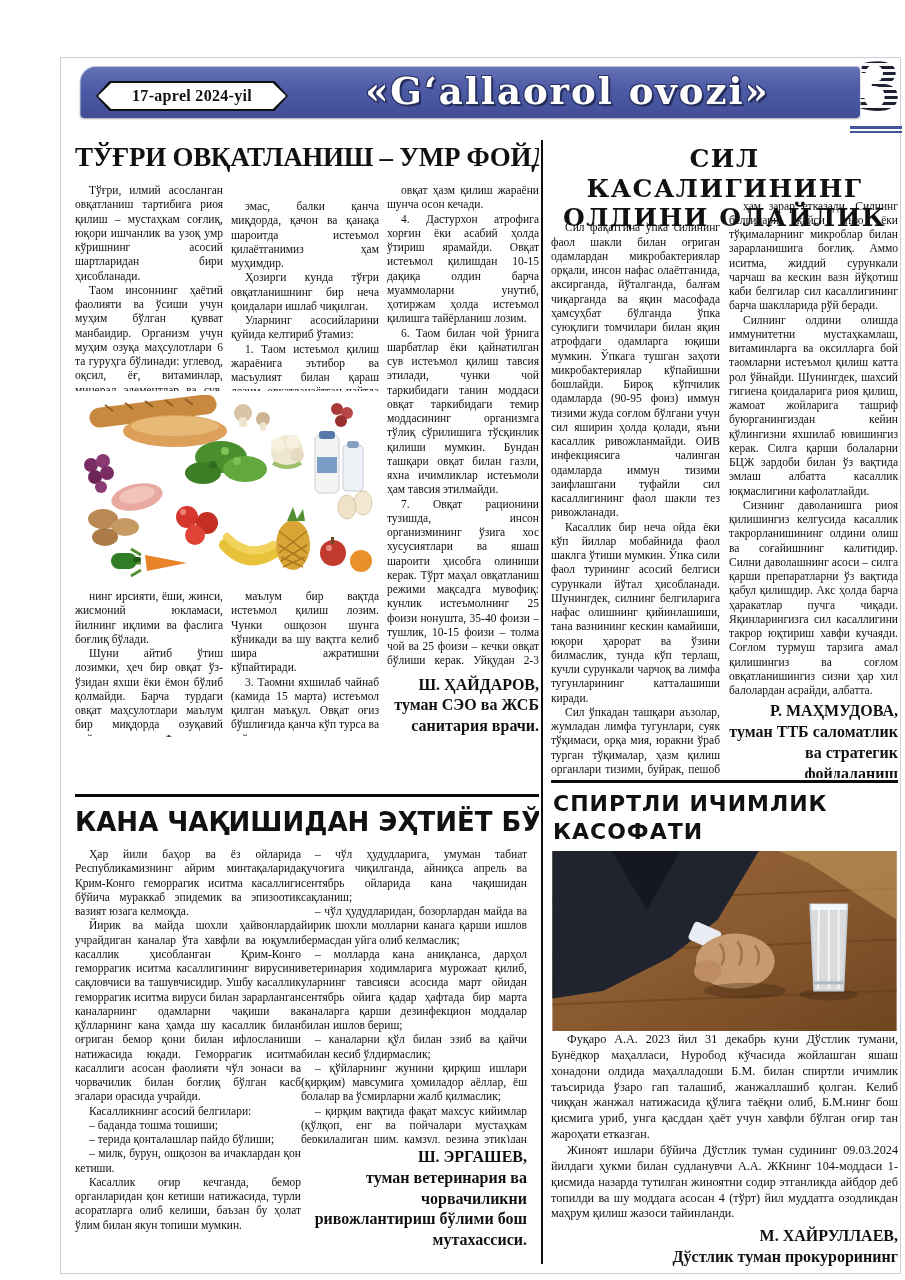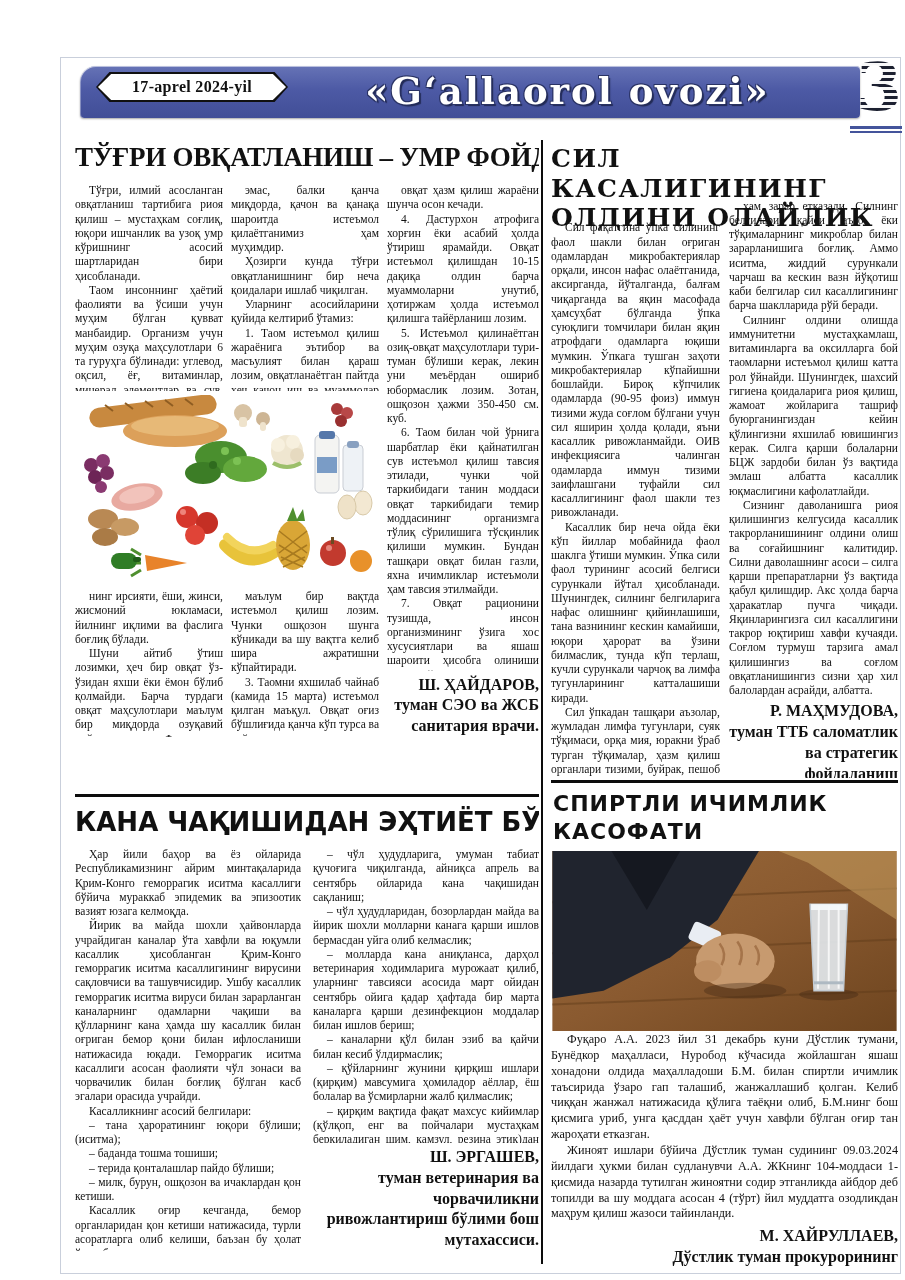--- a/index.html
+++ b/index.html
@@ -9,21 +9,21 @@
     font-family:"Liberation Serif","DejaVu Serif",serif;color:#111;
   }
   .frame{position:absolute;left:60px;top:57px;width:839px;height:1215px;border:1px solid #c9cfdb;}
   
   .header-bar{
     position:absolute;left:80px;top:66px;width:780px;height:52px;
     background:linear-gradient(180deg,#6673b6 0%,#4d5aa5 45%,#414e97 100%);
     border-radius:16px 4px 4px 4px;
     box-shadow:inset 0 1px 0 rgba(255,255,255,.55), inset 1px 0 0 rgba(255,255,255,.35), 0 1px 2px rgba(0,0,0,.35);
   }
-  .date-banner{position:absolute;left:16px;top:6px;width:192px;height:30px;}
+  .date-banner{position:absolute;left:16px;top:15px;width:192px;height:30px;}
   .date-outer{position:absolute;inset:0;background:#101010;
     clip-path:polygon(0 50%,7% 0,93% 0,100% 50%,93% 100%,7% 100%);}
   .date-inner{position:absolute;inset:2px;background:#ffffff;
     clip-path:polygon(0 50%,7% 0,93% 0,100% 50%,93% 100%,7% 100%);
     display:flex;align-items:center;justify-content:center;
     font-weight:bold;font-size:16px;letter-spacing:.3px;}
   .masthead-title{
     position:absolute;left:215px;right:20px;top:3px;text-align:center;
     font-family:"DejaVu Serif","Liberation Serif",serif;font-weight:bold;font-size:37px;
     color:#fff;letter-spacing:2px;white-space:nowrap;
@@ -49,36 +49,36 @@
   .sig{padding-top:4px;}
   .sig p{margin:0;text-indent:0;text-align:right;font-weight:bold;font-size:16px;line-height:1.3;}
   .colblock{display:flex;flex-direction:column;overflow:hidden;}
   .colblock .paras{flex:1 1 auto;overflow:hidden;}
   .colblock .sig{flex:0 0 auto;}
   
   .article1{position:absolute;left:75px;top:140px;width:464px;height:652px;overflow:hidden;}
   .a1-title{font-weight:bold;font-size:27px;text-align:center;letter-spacing:-.3px;margin:2px 0 10px 0;white-space:nowrap;}
   .a1-grid{display:grid;grid-template-columns:148px 148px 152px;grid-template-rows:208px 190px 148px;column-gap:8px;row-gap:4px;}
   .a1c1t{grid-column:1;grid-row:1;overflow:hidden;}
-  .a1c2t{grid-column:2;grid-row:1;overflow:hidden;}
+  .a1c2t{grid-column:2;grid-row:1;overflow:hidden;margin-top:16px;}
   .a1c3{grid-column:3;grid-row:1 / span 3;}
   .a1img{grid-column:1 / span 2;grid-row:2;}
   .a1c1b{grid-column:1;grid-row:3;overflow:hidden;}
   .a1c2b{grid-column:2;grid-row:3;overflow:hidden;}
   
   .article2{position:absolute;left:551px;top:142px;width:347px;height:636px;overflow:hidden;}
   .a2-title{font-family:"DejaVu Serif",serif;font-weight:bold;font-size:25px;line-height:1.18;
-    text-align:left;letter-spacing:1.5px;margin:2px 0 10px 0;}
+    text-align:center;letter-spacing:1.5px;margin:2px 0 10px 0;}
   .a2-cols{display:flex;gap:9px;height:540px;align-items:center;}
   .a2-cols .col{width:169px;}
   
   .article3{position:absolute;left:75px;top:803px;width:464px;height:460px;overflow:hidden;}
   .a3-title{font-family:"DejaVu Sans","Liberation Sans",sans-serif;font-weight:800;font-size:26px;
     text-align:center;letter-spacing:0;margin:4px 0 10px 0;white-space:nowrap;}
-  .a3-cols{display:flex;gap:12px;height:404px;}
+  .a3-cols{display:flex;height:404px;}
   .a3-cols .col{width:226px;}
   
   .article4{position:absolute;left:551px;top:790px;width:347px;height:478px;overflow:hidden;}
   .a4-title{font-family:"DejaVu Sans","Liberation Sans",sans-serif;font-weight:800;font-size:22px;
     line-height:1.25;letter-spacing:1px;margin:0 0 6px 2px;}
   .a4-photo{width:347px;height:180px;display:block;}
   .a4-text{margin-top:1px;}
   .a4-text .paras p{font-size:12.2px;line-height:1.3;text-indent:16px;}
   .a4-text .sig p{font-size:16px;}
   .foodimg{width:304px;height:190px;display:block;}
@@ -116,21 +116,20 @@
       <div class="a1c2t paras">
           <p>эмас, балки қанча миқдорда, қачон ва қанақа шароитда истеъмол қилаётганимиз ҳам муҳимдир.</p>
           <p>Ҳозирги кунда тўғри овқатланишнинг бир неча қоидалари ишлаб чиқилган.</p>
           <p>Уларнинг асосийларини қуйида келтириб ўтамиз:</p>
           <p>1. Таом истеъмол қилиш жараёнига эътибор ва масъулият билан қараш лозим, овқатланаётган пайтда ҳеч қачон иш ва муаммолар ҳақида ўйлаш керак эмас.</p>
         </div>
       <div class="a1c3 colblock">
         <div class="paras">
             <p>овқат ҳазм қилиш жараёни шунча осон кечади.</p>
             <p>4. Дастурхон атрофига хорғин ёки асабий ҳолда ўтириш ярамайди. Овқат истеъмол қилишдан 10-15 дақиқа олдин барча муаммоларни унутиб, ҳотиржам ҳолда истеъмол қилишга тайёрланиш лозим.</p>
-            <p>5. Истеъмол қилинаётган озиқ-овқат маҳсулотлари тури-туман бўлиши керак, лекин уни меъёрдан ошириб юбормаслик лозим. Зотан, ошқозон ҳажми 350-450 см. куб.</p>
             <p>6. Таом билан чой ўрнига шарбатлар ёки қайнатилган сув истеъмол қилиш тавсия этилади, чунки чой таркибидаги танин моддаси овқат таркибидаги темир моддасининг организмга тўлиқ сўрилишига тўсқинлик қилиши мумкин. Бундан ташқари овқат билан газли, яхна ичимликлар истеъмоли ҳам тавсия этилмайди.</p>
             <p>7. Овқат рационини тузишда, инсон организмининг ўзига хос хусусиятлари ва яшаш шароити ҳисобга олиниши керак. Тўрт маҳал овқатланиш режими мақсадга мувофиқ: кунлик истеъмолнинг 25 фоизи нонушта, 35-40 фоизи – тушлик, 10-15 фоизи – толма чой ва 25 фоизи – кечки овқат бўлиши керак. Уйқудан 2-3 соат олдин овқатланиш керак, асосий истеъмол вақтлари орасида овқатланиш мумкин эмас. Шарбат, конфет, олма – булар алоҳида (қўшимча) овқатланиш тури ҳисобланади.</p>
           </div>
         <div class="sig">
             <p>Ш. ҲАЙДАРОВ,</p>
             <p>туман СЭО ва ЖСБ</p>
             <p>санитария врачи.</p>
           </div>
       </div>
       <div class="a1img">
@@ -266,21 +265,20 @@
   </div>
 
   <div class="article3">
     <div class="a3-title">КАНА ЧАҚИШИДАН ЭҲТИЁТ БЎЛИНГ</div>
     <div class="a3-cols">
       <div class="col colblock">
         <div class="paras">
             <p>Ҳар йили баҳор ва ёз ойларида Республикамизнинг айрим минтақаларида Қрим-Конго геморрагик иситма касаллиги бўйича мураккаб эпидемик ва эпизоотик вазият юзага келмоқда.</p>
             <p>Йирик ва майда шохли ҳайвонларда учрайдиган каналар ўта хавфли ва юқумли касаллик ҳисобланган Қрим-Конго геморрагик иситма касаллигининг вирусини сақловчиси ва ташувчисидир. Ушбу касаллик геморрагик иситма вируси билан зарарланган каналарнинг одамларни чақиши ва қўлларнинг кана ҳамда шу касаллик билан оғриган бемор қони билан ифлосланиши натижасида юқади. Геморрагик иситма касаллиги асосан фаолияти чўл зонаси ва чорвачилик билан боғлиқ бўлган касб эгалари орасида учрайди.</p>
             <p>Касалликнинг асосий белгилари:</p>
-            <p>– тана ҳароратининг юқори бўлиши; (иситма);</p>
             <p>– баданда тошма тошиши;</p>
             <p>– терида қонталашлар пайдо бўлиши;</p>
             <p>– милк, бурун, ошқозон ва ичаклардан қон кетиши.</p>
             <p>Касаллик оғир кечганда, бемор органларидан қон кетиши натижасида, турли асоратларга олиб келиши, баъзан бу ҳолат ўлим билан якун топиши мумкин.</p>
           </div>
       </div>
       <div class="col colblock">
         <div class="paras">
             <p>– чўл ҳудудларига, умуман табиат қучоғига чиқилганда, айниқса апрель ва сентябрь ойларида кана чақишидан сақланиш;</p>
             <p>– чўл ҳудудларидан, бозорлардан майда ва йирик шохли молларни канага қарши ишлов бермасдан уйга олиб келмаслик;</p>

